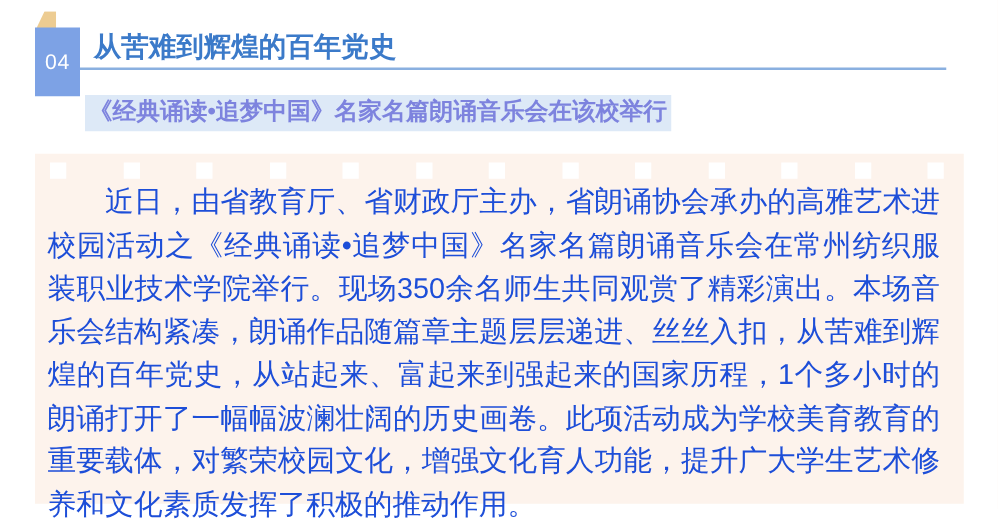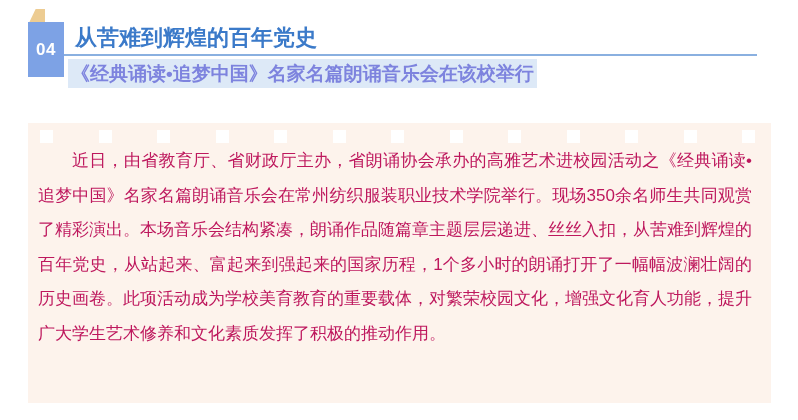--- a/index.html
+++ b/index.html
@@ -27,21 +27,21 @@
   }
   .badge {
     position: absolute;
     left: 28px;
     top: 22px;
     width: 36px;
     height: 55px;
     background: var(--badge-color, #7da2e5);
     color: #ffffff;
     font-size: 17px;
-    font-weight: bold;
+    font-weight: normal;
     display: flex;
     align-items: center;
     justify-content: center;
     letter-spacing: 0.5px;
   }
   .title {
     position: absolute;
     left: 75px;
     top: 24px;
     font-size: 22px;
@@ -54,25 +54,25 @@
     position: absolute;
     left: 64px;
     top: 54px;
     width: 693px;
     height: 2px;
     background: var(--divider-color, #8ab0e0);
   }
   .subtitle-band {
     position: absolute;
     left: 68px;
-    top: 59px;
+    top: 76px;
     height: 29px;
     background: var(--band-color, #dde9f7);
     display: flex;
-    align-items: center;
+    align-items: flex-start;
     padding: 0 3px;
   }
   .subtitle-text {
     font-size: 19px;
     font-weight: bold;
     color: var(--subtitle-color, #7d83de);
     white-space: nowrap;
   }
   
   .panel {
@@ -93,23 +93,23 @@
     pointer-events: none;
   }
   .square {
     width: 13px;
     height: 13px;
     background: #ffffff;
   }
   .paragraph {
     margin: 0;
     padding: 21px 19px 0 10px;
-    font-size: 17px;
+    font-size: 23px;
     line-height: 34.5px;
-    color: #be185d;
+    color: #1d4ed8;
     text-align: justify;
     text-indent: 2em;
     letter-spacing: 0px;
   }
 </style>
 </head>
 <body>
 
 <div id="stage" style="--badge-color: #7da2e5; --fold-color: #edcc92; --title-color: #3b7ac9; --divider-color: #8ab0e0; --subtitle-color: #7d83de; --band-color: #dde9f7; --panel-color: #fdf3ec;">
 

